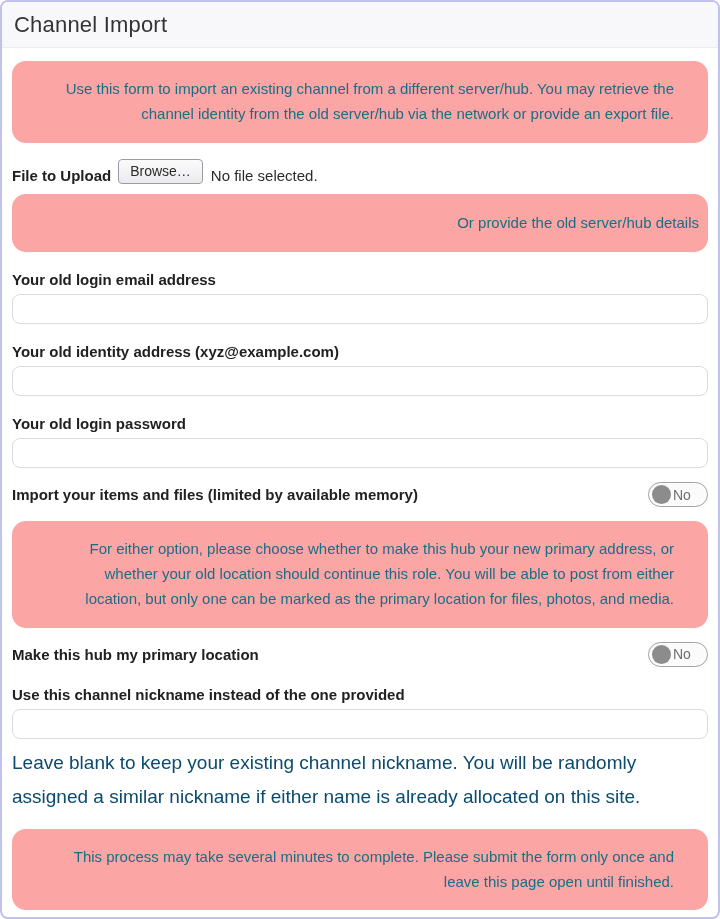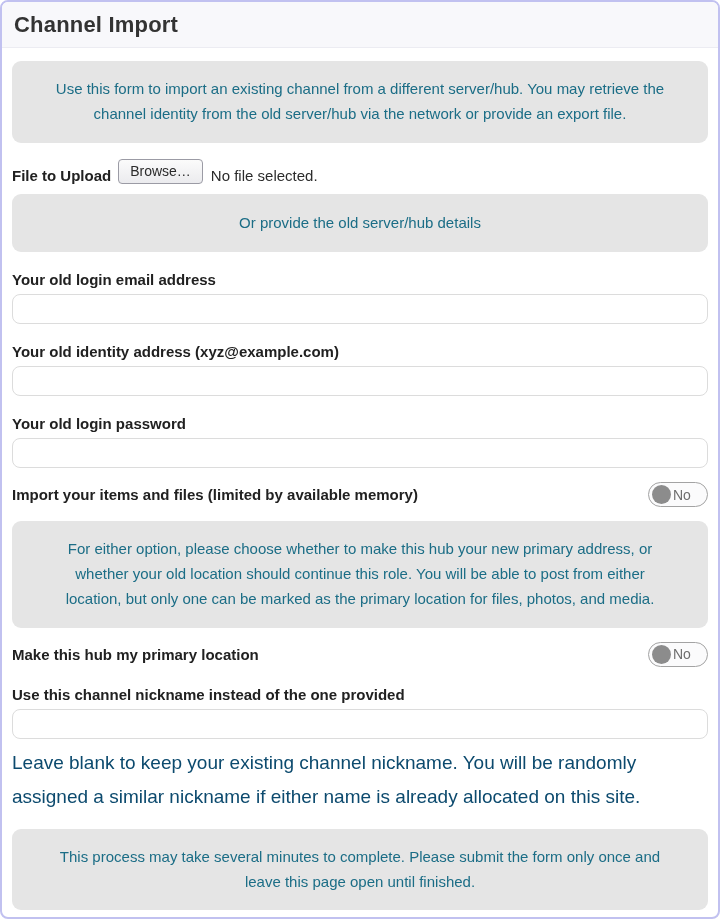--- a/index.html
+++ b/index.html
@@ -16,32 +16,32 @@
     background: #ffffff;
     overflow: hidden;
   }
   .page-header {
     background: #f8f8fb;
     border-bottom: 1px solid #ececf2;
     padding: 10px 12px 9px 12px;
   }
   .page-title {
     font-size: 22px;
-    font-weight: 700;
+    font-weight: 400;
     color: #333333;
     letter-spacing: 0.2px;
   }
   .content {
     padding: 13px 10px 0 10px;
   }
   .info-box {
-    background: #e5e5e5;
+    background: #fca5a5;
     color: #1b6d86;
-    border-radius: 9px;
-    text-align: center;
+    border-radius: 14px;
+    text-align: right;
     font-size: 15px;
     line-height: 1.65;
     padding: 16px 34px;
   }
   .info-box.single-line { padding: 17px 9px; }
   .file-row {
     display: flex;
     align-items: flex-end;
     margin: 16px 0 10px 0;
   }

